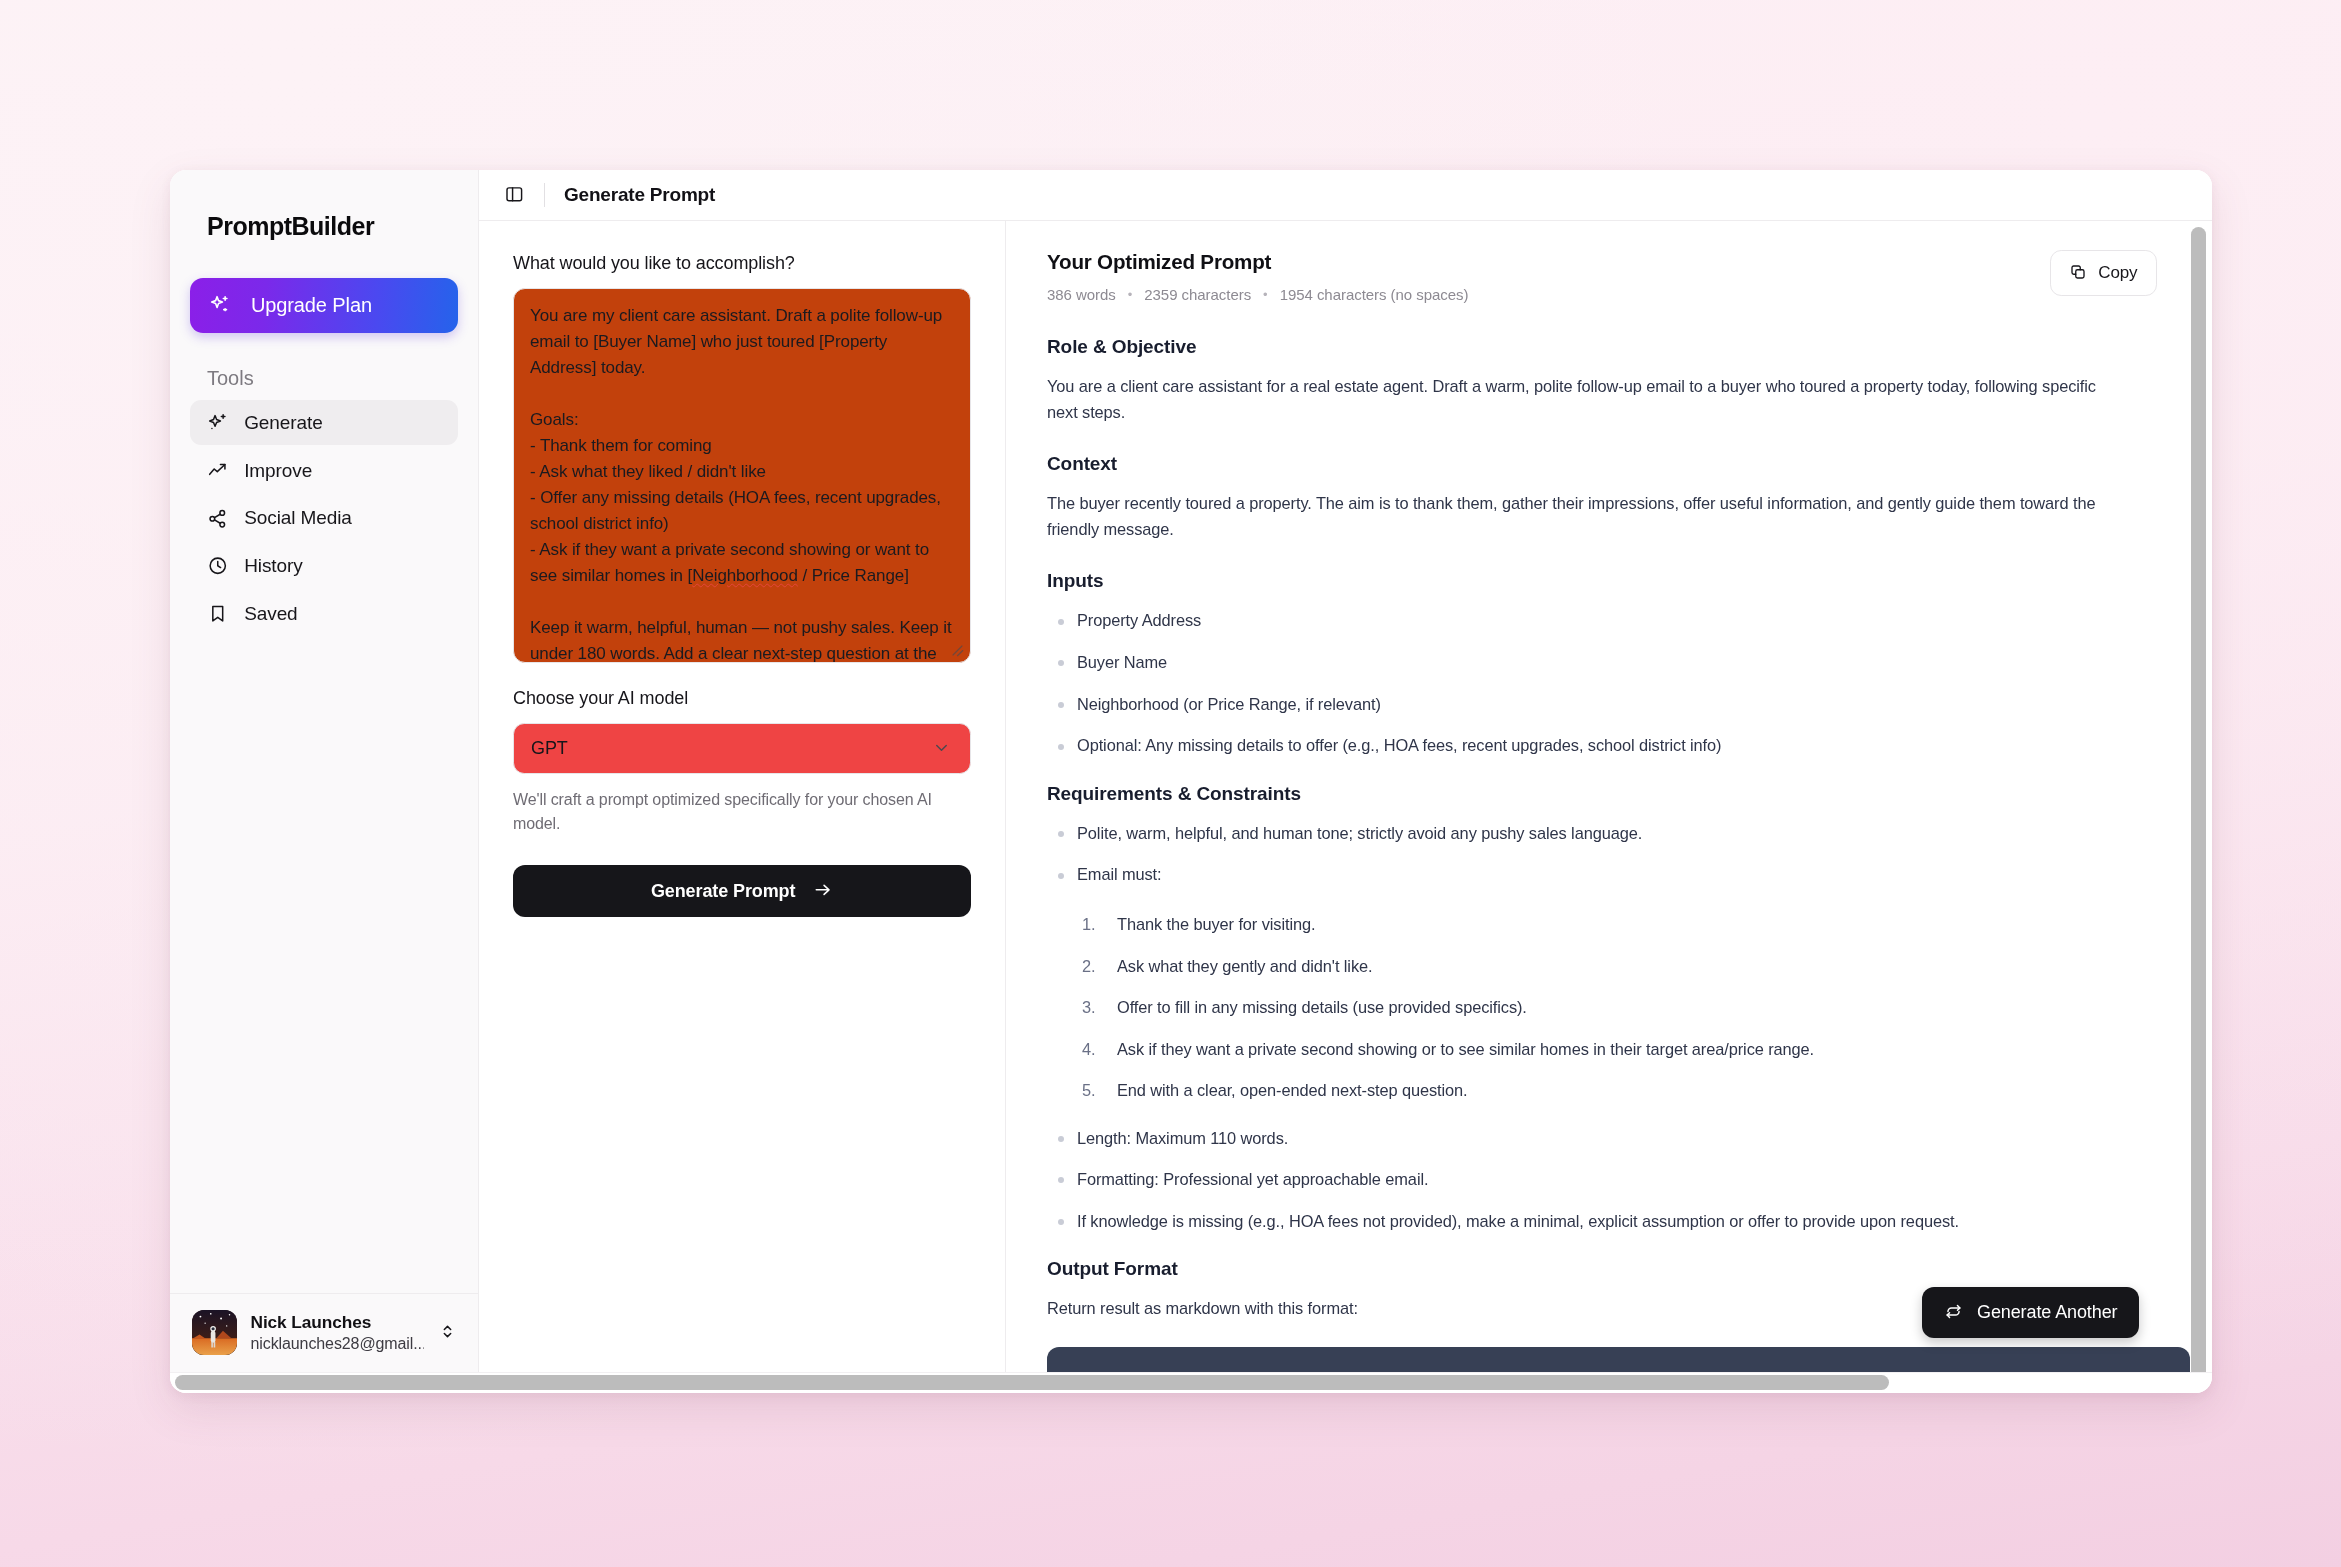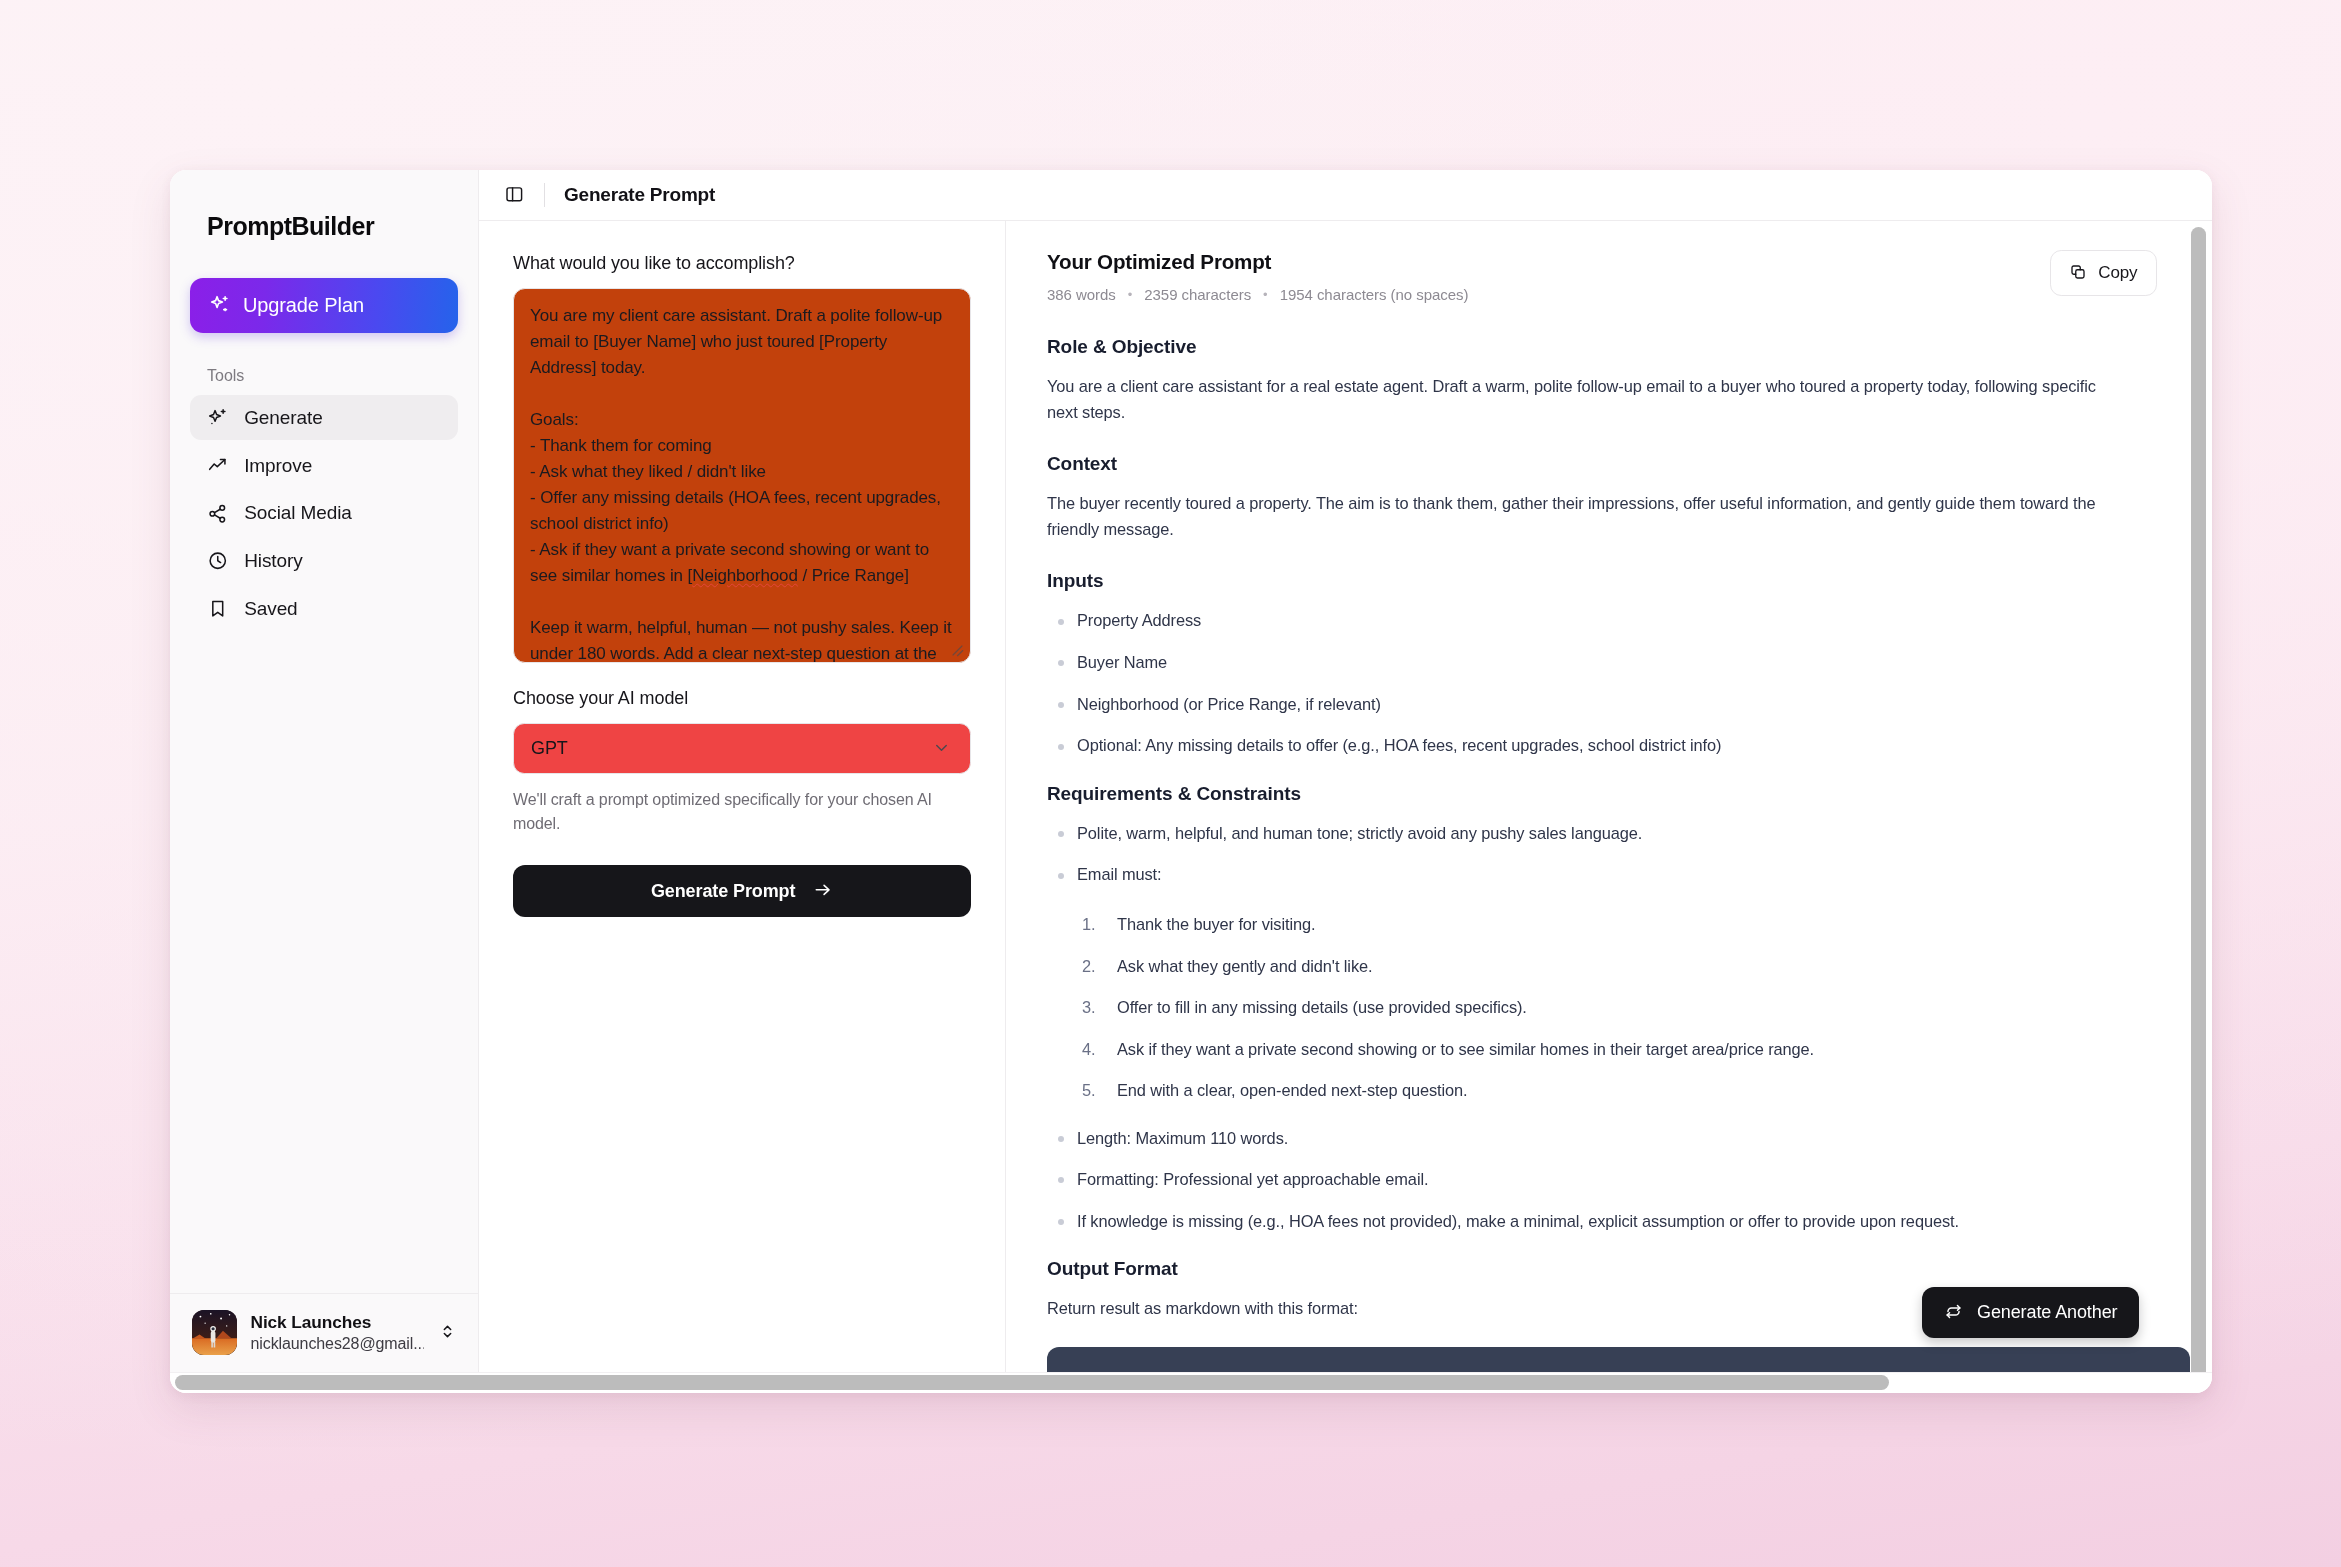--- a/index.html
+++ b/index.html
@@ -57,34 +57,34 @@
     color: #0b0b0d;
     padding: 42px 0 0 37px;
   }
   .upgrade-btn {
     margin: 37px 19.7px 0 19.7px;
     height: 55px;
     border-radius: 13px;
     background: linear-gradient(95deg, #8b1fe8 0%, #7b29ea 28%, #4a49f0 70%, #2563eb 100%);
     display: flex;
     align-items: center;
-    gap: 12px;
+    gap: 20px;
     padding-left: 19.7px;
     box-shadow: 0 4.2px 10.3px rgba(90, 50, 220, 0.26);
     cursor: pointer;
   }
   .upgrade-btn .label {
     color: #ffffff;
     font-size: 20px;
     font-weight: 500;
     letter-spacing: -0.1px;
   }
   .tools-label {
     margin: 34px 0 10.3px 37px;
-    font-size: 16px;
+    font-size: 20px;
     color: #7d7a80;
     font-weight: 400;
   }
   .nav {
     padding: 0 19.7px;
     display: flex;
     flex-direction: column;
     gap: 2.8px;
   }
   .nav-item {

